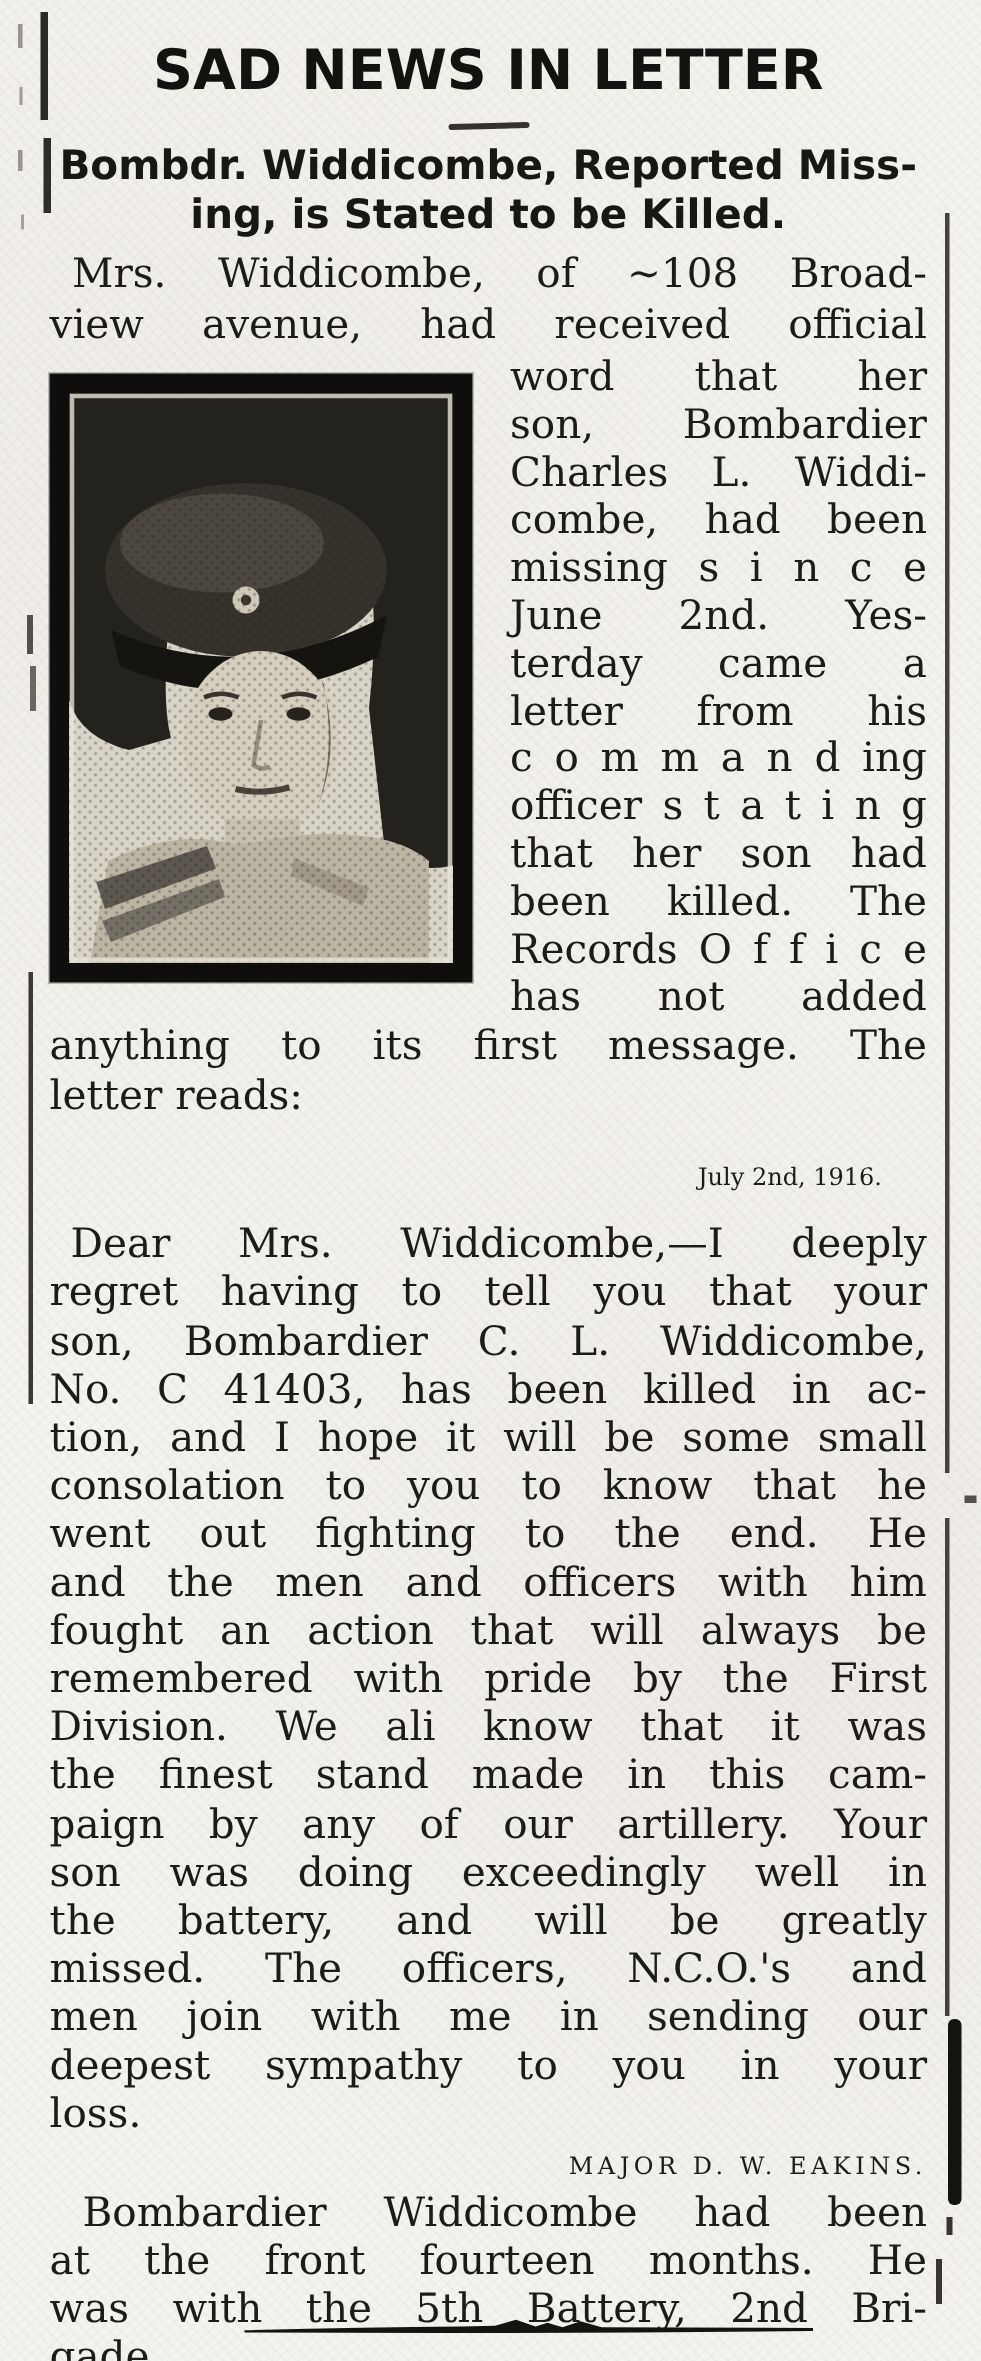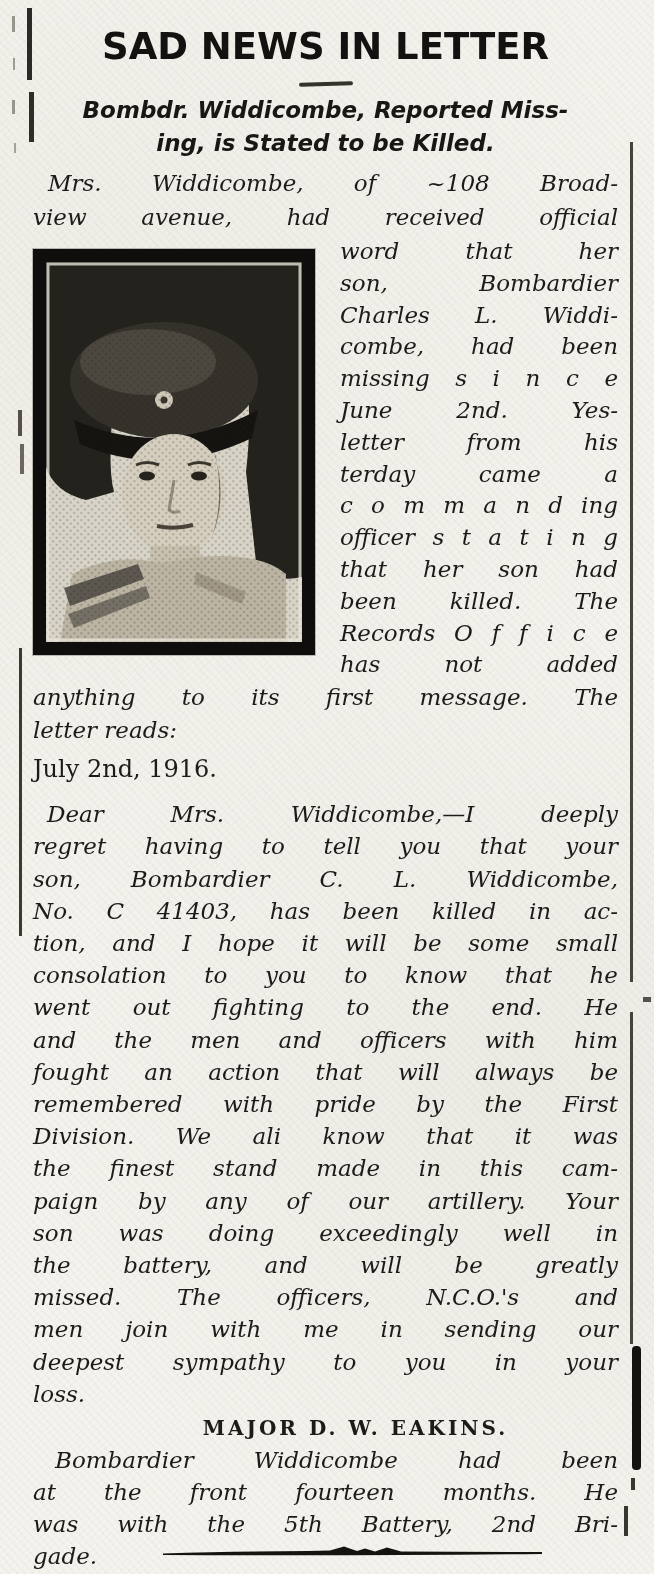--- a/index.html
+++ b/index.html
@@ -37,21 +37,21 @@
     border-radius:2px;
   }
   .subhead {
     font-family:"DejaVu Sans", sans-serif;
     font-weight:700;
     font-size:22px;
     color:#181714;
   }
   .subhead .line { line-height:33px; text-align:center; text-align-last:center; }
 
-  .para { font-size:23px;font-style:italic; }
+  .para { font-size:27px; }
   .line { text-align:justify; text-align-last:justify; }
   .para.last-left .line-last { text-align-last:left; }
   .para.indent-first .line:first-child { text-indent:15px; }
 
   .intro { margin-top:6px; }
   .intro .line { line-height:34px; }
 
   .photo-row { display:flex; margin-top:2px; }
   .photo {
     width:282px; height:406px;
@@ -62,36 +62,36 @@
     flex:0 0 auto;
     box-shadow:0 0 0 1px rgba(20,18,14,0.25);
   }
   .photo svg { display:block; width:100%; height:100%; }
   .wrap-col { flex:1 1 auto; margin-left:25px; }
   .wrap-col .line { line-height:31.8px; }
 
   .after .line { line-height:33px; }
 
   .dateline {
-    margin-top:7px;
-    font-size:24px;
+    margin-top:23px;
+    font-size:16px;
     line-height:30px;
+    text-align:right;
     padding-right:30px;
   }
   .letter-body .line { line-height:32.2px; }
   .letter-body .line:first-child { text-indent:14px;margin-top:14px; }
 
   .signature {
     margin-top:2px;
-    font-size:20px;
+    font-size:16px;
     line-height:32px;
-    text-align:center;
+    text-align:right;
     letter-spacing:3px;
     padding-left:60px;
-    font-weight:bold;
   }
   .closing .line { line-height:32px; }
   .closing .line:first-child { text-indent:22px; }
 
   
   .rule { position:absolute; }
 
   .bottom-ornament { position:absolute; left:160px; top:1544px; width:385px; height:14px; }
   .bottom-ornament svg { display:block; width:100%; height:100%; }
 </style>
@@ -178,22 +178,22 @@
           <rect x="2" y="2" width="252" height="376" fill="none" stroke="#e8e4d8" stroke-width="3" opacity="0.8"></rect>
         </svg>
       </div>
       <div class="wrap-col para">
           <div class="line">word that her</div>
           <div class="line">son, Bombardier</div>
           <div class="line">Charles L. Widdi-</div>
           <div class="line">combe, had been</div>
           <div class="line">missing s i n c e</div>
           <div class="line">June 2nd. Yes-</div>
+          <div class="line">terday came a</div>
           <div class="line">letter from his</div>
-          <div class="line">terday came a</div>
           <div class="line">c o m m a n d ing</div>
           <div class="line">officer s t a t i n g</div>
           <div class="line">that her son had</div>
           <div class="line">been killed. The</div>
           <div class="line">Records O f f i c e</div>
           <div class="line line-last">has not added</div>
         </div>
     </div>
 
     <div class="after para last-left">

